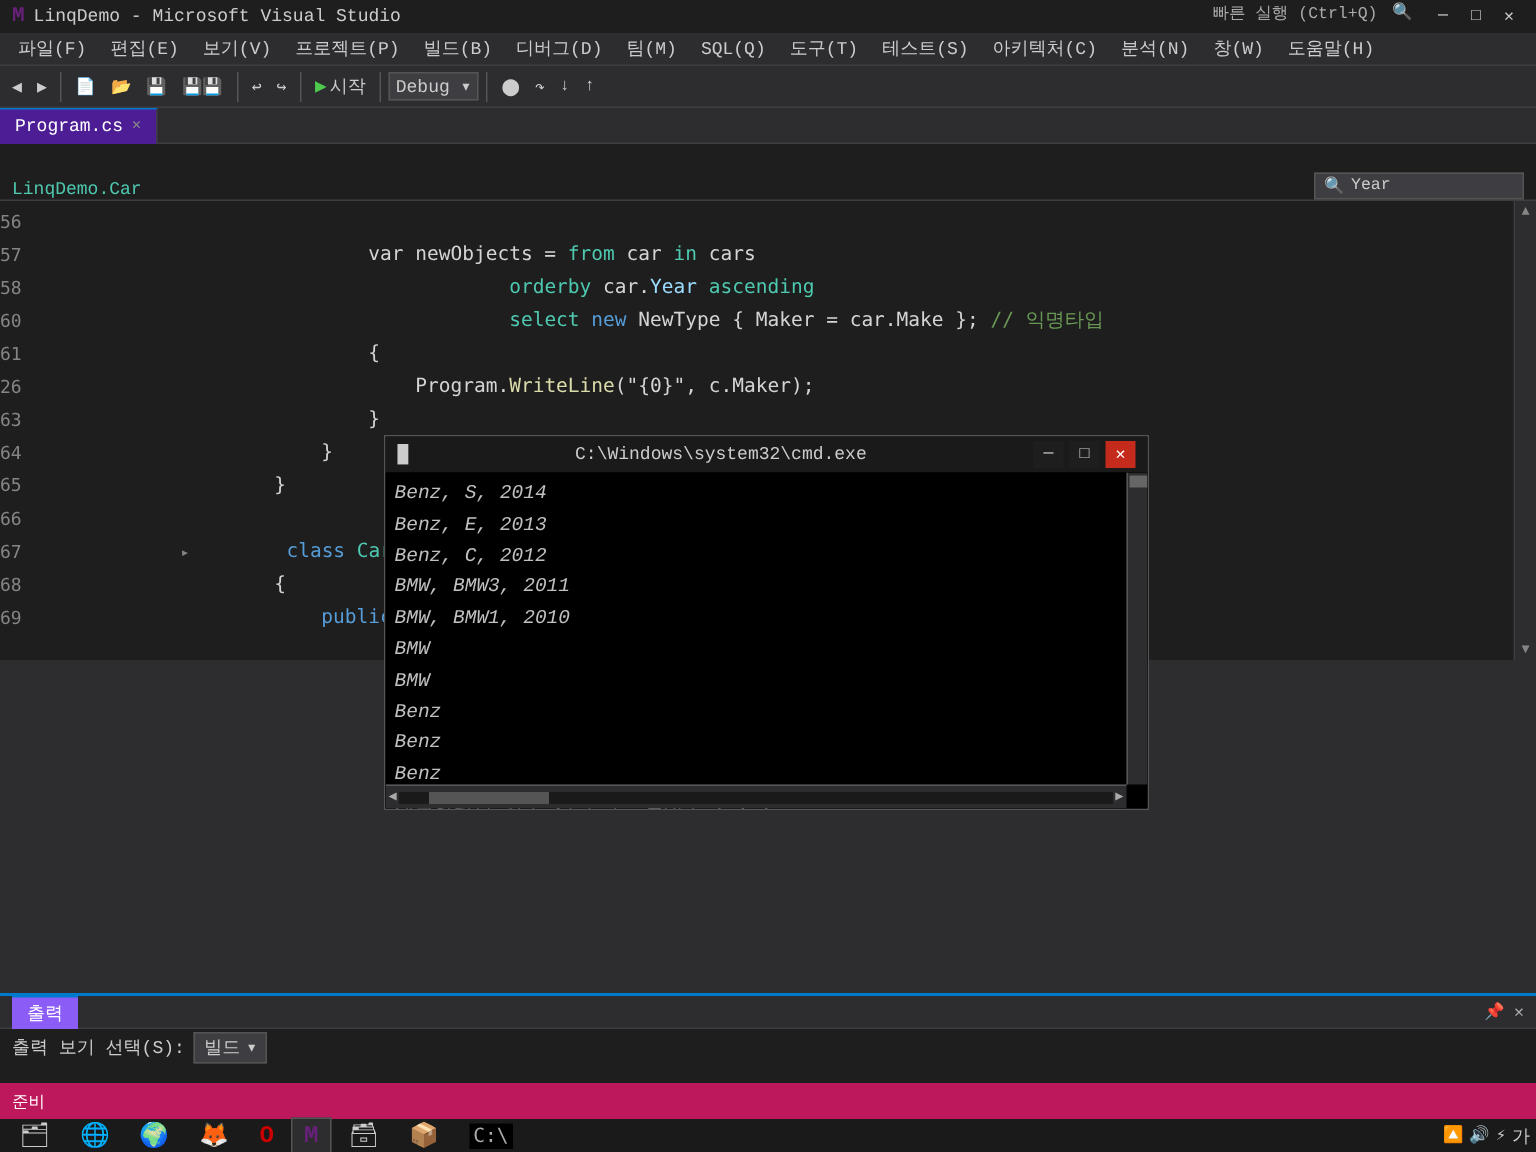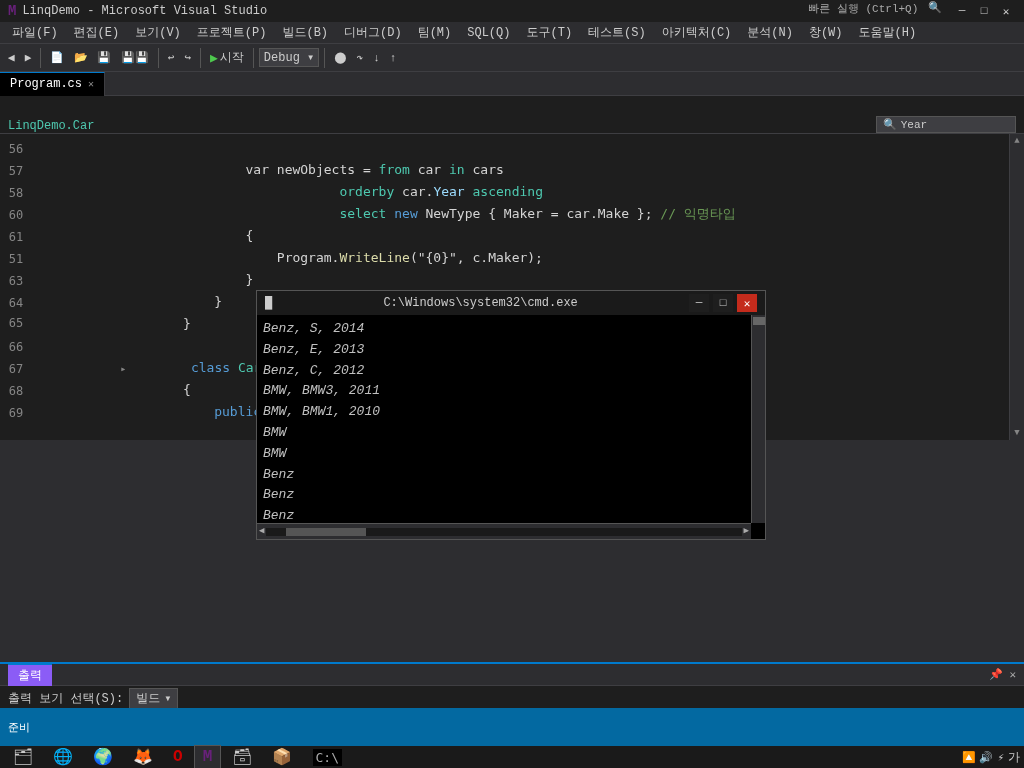--- a/index.html
+++ b/index.html
@@ -60,21 +60,21 @@
       height: 24px;
       padding: 0 10px;
       display: flex;
       align-items: center;
       gap: 6px;
       font-size: 12px;
       cursor: pointer;
       color: #aaa;
       border-right: 1px solid #3e3e42;
     }
-    .tab.active { background: #000000; color: #fff; border-top: 1px solid #007acc; }
+    .tab.active { background: #4c1d95; color: #fff; border-top: 1px solid #007acc; }
     .tab-close { font-size: 10px; color: #888; cursor: pointer; }
 
     
     #breadcrumb {
       background: #1e1e1e;
       height: 38px;
       display: flex;
       align-items: flex-end;
       padding: 0 8px;
       font-size: 12px;
@@ -94,21 +94,21 @@
     }
 
     
     #editor {
       flex: 1;
       background: #1e1e1e;
       overflow: hidden;
       position: relative;
     }
     .line { display: flex; align-items: baseline; height: 22px; }
-    .ln { width: 42px; color: #858585; text-align: center; padding-right: 10px; flex-shrink: 0; font-size: 12px; user-select: none; }
+    .ln { width: 42px; color: #858585; text-align: left; padding-right: 10px; flex-shrink: 0; font-size: 12px; user-select: none; }
     .lc { flex: 1; white-space: pre; }
 
     
     .kw { color: #569cd6; } 
     .kw2 { color: #c586c0; } 
     .type { color: #4ec9b0; } 
     .cm { color: #6a9955; } 
     .fn { color: #dcdcaa; } 
     .prop { color: #9cdcfe; } 
     .lq { color: #4ec9b0; } 
@@ -301,21 +301,21 @@
       </div>
 
       <div class="line">
         <span class="ln">61</span>
         <span class="lc">
           <span class="plain">                    Program.</span><span class="fn">WriteLine</span><span class="plain">("{0}", c.Maker);</span>
         </span>
       </div>
 
       <div class="line">
-        <span class="ln">51</span>
+        <span class="ln">26</span>
         <span class="lc">
           <span class="plain">                }</span>
         </span>
       </div>
 
       <div class="line">
         <span class="ln">63</span>
         <span class="lc">
           <span class="plain">            }</span>
         </span>
@@ -423,21 +423,21 @@
   </div>
   <div style="padding:2px 8px; font-size:12px; color:#ccc; display:flex; align-items:center; gap:6px;">
     <span>출력 보기 선택(S):</span>
     <span style="background:#3e3e42; border:1px solid #555; padding:1px 6px; cursor:pointer; display:flex; align-items:center; gap:4px;">
       <span>빌드</span>
       <span> ▾</span>
     </span>
   </div>
 </div>
 
-<div id="status-bar" style="position:absolute; bottom:22px; left:0; right:0; height:38px; background:#0369a1; display:flex; align-items:center; padding:0 8px; font-size:11px; color:#fff;">
+<div id="status-bar" style="position:absolute; bottom:22px; left:0; right:0; height:24px; background:#be185d; display:flex; align-items:center; padding:0 8px; font-size:11px; color:#fff;">
   <span>준비</span>
 </div>
 
 <div id="taskbar" style="position:absolute; bottom:0; left:0; right:0; height:22px; background:#1a1a1a; display:flex; align-items:center; padding:0 4px; font-size:11px; color:#ccc; justify-content:space-between;">
   <div style="display:flex; gap:2px; align-items:center;">
 
     <div class="taskbar-item">
       <span style="font-size:16px;">🗂</span>
     </div>
     <div class="taskbar-item">

